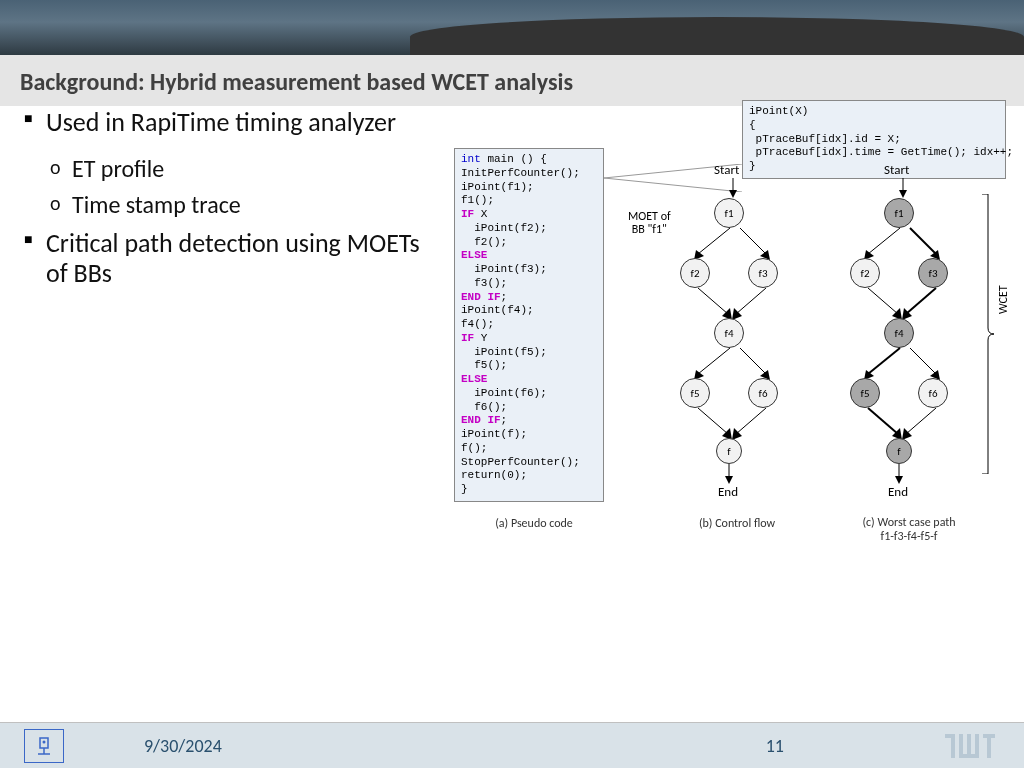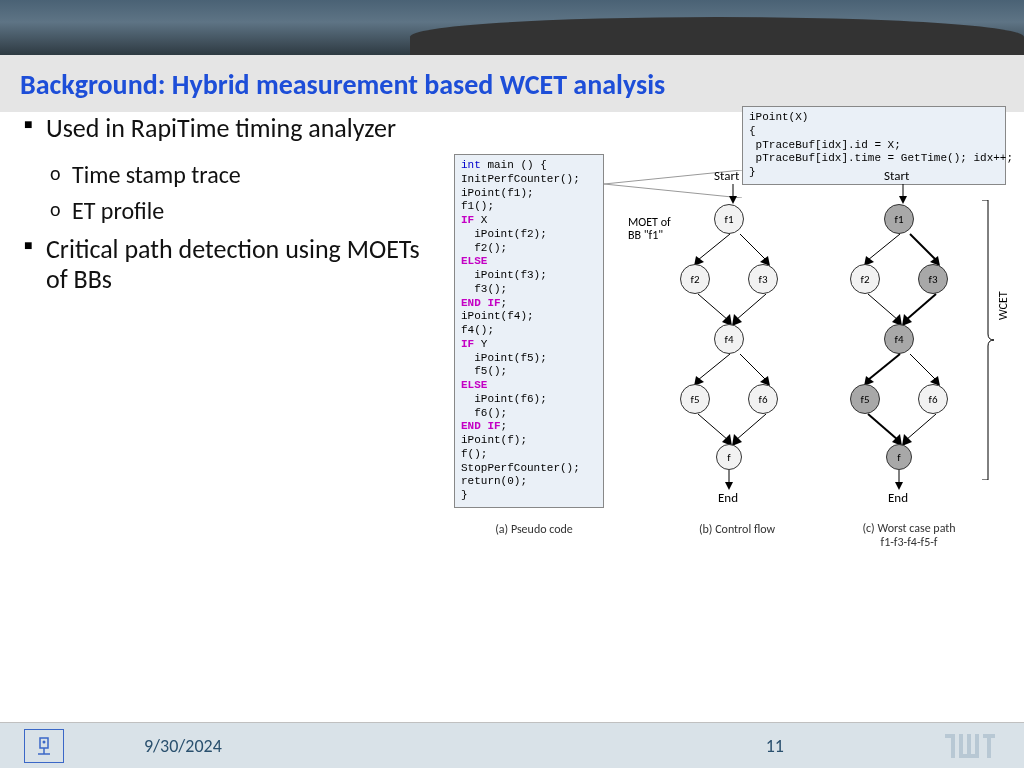--- a/index.html
+++ b/index.html
@@ -1,21 +1,21 @@
 <!DOCTYPE html>
 <html><head>
 <meta charset="utf-8">
 <style>
   * { box-sizing: border-box; margin: 0; padding: 0; }
   html, body { width: 1024px; height: 768px; font-family: Calibri, Arial, sans-serif; background: #fff; overflow: hidden; }
   .slide { width: 1024px; height: 768px; position: relative; }
   .top-banner { height: 55px; background: linear-gradient(to bottom,#4a6275,#5e7485 40%,#2e3a42); position: relative; overflow: hidden; }
   .top-banner::after { content:""; position:absolute; left:40%; right:0; top:30%; bottom:-20%; background:#333; border-radius:50% 50% 0 0 / 40% 40% 0 0; }
   .title-bar { background: #e5e5e5; padding: 12px 20px 10px 20px; }
-  .title-bar h1 { color: #1d4ed8; font-size: 28px; font-weight: 700; }
+  .title-bar h1 { color: #404040; font-size: 24px; font-weight: 700; }
   .body { display: flex; padding: 2px 8px 0 24px; }
   .bullets { width: 420px; font-size: 26px; color: #111; }
   .bullets ul { list-style: none; }
   .lvl1 { position: relative; padding-left: 22px; margin-bottom: 18px; line-height: 1.15; }
   .lvl1::before { content:"■"; position:absolute; left:0; top:3px; font-size:14px; color:#000; }
   .lvl2 { position: relative; padding-left: 48px; margin: 8px 0 10px 0; font-size: 24px; line-height:1.1; }
   .lvl2::before { content:"o"; position:absolute; left:26px; top:0; font-size:20px; }
   .figure { flex:1; position: relative; height: 460px; }
   .codebox { position:absolute; background:#eaf0f7; border:1px solid #888; font-family: "Courier New", monospace; font-size:11px; line-height:1.25; padding:4px 6px; white-space:pre; }
   .codebox .kw { color:#c400c4; font-weight:bold; }
@@ -23,21 +23,21 @@
   .ipoint-box { left:298px; top:-8px; width:264px; }
   .main-box { left:10px; top:40px; width:150px; }
   .callout { position:absolute; left:160px; top:56px; width:140px; height:28px; }
   .callout svg { width:100%; height:100%; }
   .graph { position:absolute; top:70px; width:140px; height:330px; }
   .graph1 { left:218px; }
   .graph2 { left:388px; }
   .node { position:absolute; width:30px; height:30px; border:1.3px solid #333; border-radius:50%; background:#f2f2f2; font-size:11px; display:flex; align-items:center; justify-content:center; }
   .node.dark { background:#a8a8a8; }
   .glabel { position:absolute; font-size:13px; color:#000; text-align:center; }
-  .moet { position:absolute; left:184px; top:102px; font-size:12px; line-height:1.1; }
+  .moet { position:absolute; left:184px; top:102px; font-size:12px; line-height:1.1; text-align:center; }
   .wcet-br { position:absolute; left:536px; top:86px; font-size:12px; }
   .caption { position:absolute; top:408px; font-size:12px; color:#333; text-align:center; }
   .cap-a { left:20px; width:140px; }
   .cap-b { left:238px; width:110px; }
   .cap-c { left:390px; width:150px; line-height:1.15; }
   .arrow { position:absolute; }
   .footer { position:absolute; left:0; bottom:0; width:100%; height:46px; background:#d9e2e8; border-top:1px solid #c0c0c0; display:flex; align-items:center; }
   .footer .logo-left { width:40px; height:34px; margin-left:24px; border:1px solid #3a67c7; display:flex; align-items:center; justify-content:center; }
   .footer .logo-left svg { width:24px; height:24px; }
   .footer .date { margin-left:80px; color:#2a506e; font-size:18px; }
@@ -53,22 +53,22 @@
   <div class="top-banner"></div>
 
   <div class="title-bar">
     <h1>Background: Hybrid measurement based WCET analysis</h1>
   </div>
 
   <div class="body">
     <div class="bullets">
       <ul>
         <li class="lvl1">Used in RapiTime timing analyzer</li>
+        <li class="lvl2">ET profile</li>
         <li class="lvl2">Time stamp trace</li>
-        <li class="lvl2">ET profile</li>
         <li class="lvl1">Critical path detection using MOETs of BBs</li>
       </ul>
     </div>
 
     <div class="figure">
 
       <div class="codebox ipoint-box"><span>iPoint(X)
 {
  pTraceBuf[idx].id = X;
  pTraceBuf[idx].time = GetTime(); idx++;

